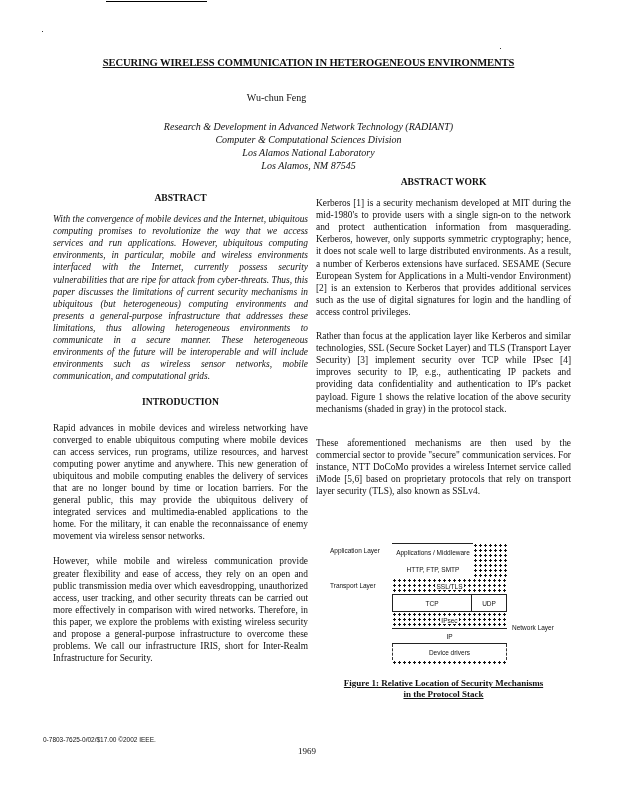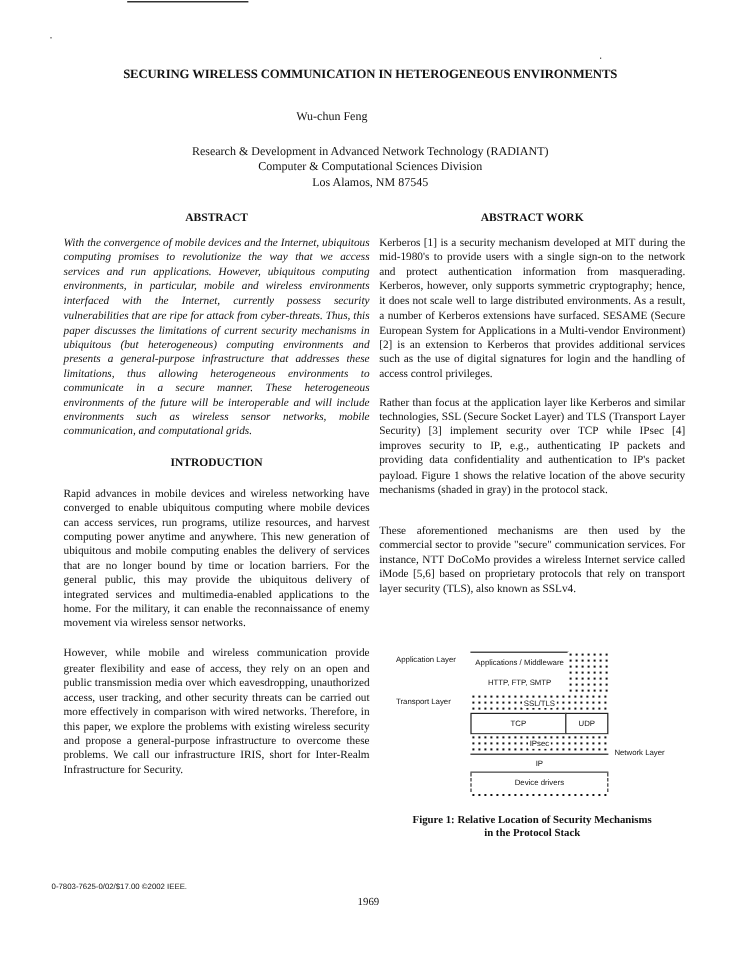--- a/index.html
+++ b/index.html
@@ -1,48 +1,49 @@
 <!DOCTYPE html>
 <html><head>
 <meta charset="utf-8">
 <style>
   html, body { margin:0; padding:0; background:#fff; }
   body { width:617px; height:795px; position:relative; overflow:hidden; font-family:"Liberation Serif", serif; color:#111; }
   .topline { position:absolute; left:106px; top:1px; width:101px; height:1px; background:#000; }
   .dot { position:absolute; width:1px; height:1px; background:#333; }
-  .title { position:absolute; left:0; width:617px; top:57px; text-align:center; font-weight:bold; font-size:10.6px; letter-spacing:-0.1px; }
+  .title { position:absolute; left:0; width:617px; top:57px; text-align:center; font-weight:bold; font-size:10.6px; letter-spacing:-0.1px;text-decoration:underline; }
   .author { position:absolute; left:0; width:553px; top:92px; text-align:center; font-size:10px; }
-  .affil { position:absolute; left:0; width:617px; top:120px; text-align:center; font-size:10px; line-height:13px; }
+  .affil { position:absolute; left:0; width:617px; top:120px; text-align:center; font-size:10px; line-height:13px;font-style:italic; }
   .col { position:absolute; font-size:9.4px; line-height:12.1px; text-align:justify; }
-  .left { left:53px; width:255px; }
+  .left { left:53px; width:255px;margin-top:16px; }
   .right { left:316px; width:255px; }
   .heading { text-align:center; font-weight:bold; font-size:9.6px; margin:0; }
   .abstract { font-style:italic; }
   p { margin:0; }
   .footer { position:absolute; left:43px; top:736px; font-family:"Liberation Sans", sans-serif; font-size:6.5px; }
   .pageno { position:absolute; left:298px; top:746px; font-size:9px; }
   .figure { position:absolute; left:330px; top:543px; width:240px; height:130px; font-family:"Liberation Sans", sans-serif; font-size:6.5px; }
   .fig-box { position:absolute; border:1px solid #222; box-sizing:border-box; display:flex; align-items:center; justify-content:center; background:#fff; }
   .dotted { background-color:#fff; background-image:radial-gradient(#111 1.1px, transparent 1.3px); background-size:5px 5px; }
   .lbl { position:absolute; white-space:nowrap; }
   .fig-label-inner { background:#fff; padding:0 1px; }
-  .caption { position:absolute; left:316px; top:678px; width:255px; text-align:center; font-weight:bold; font-size:9px; line-height:11px; }
+  .caption { position:absolute; left:316px; top:678px; width:255px; text-align:center; font-weight:bold; font-size:9px; line-height:11px;text-decoration:underline; }
 </style>
 </head>
 <body>
 
 <div class="topline"></div>
 <div class="dot" style="left:42px;top:31px;"></div>
 <div class="dot" style="left:500px;top:48px;"></div>
 
 <div class="title">SECURING WIRELESS COMMUNICATION IN HETEROGENEOUS ENVIRONMENTS</div>
 <div class="author">Wu-chun Feng</div>
 <div class="affil">
   <div>Research &amp; Development in Advanced Network Technology (RADIANT)</div>
   <div>Computer &amp; Computational Sciences Division</div>
+  <div>Los Alamos National Laboratory</div>
   <div>Los Alamos, NM  87545</div>
 </div>
 
 <div class="col left" style="top:176px;">
   <h2 class="heading">ABSTRACT</h2>
   <p class="abstract" style="margin-top:9px;">With the convergence of mobile devices and the Internet, ubiquitous computing promises to revolutionize the way that we access services and run applications.  However, ubiquitous computing environments, in particular, mobile and wireless environments interfaced with the Internet, currently possess security vulnerabilities that are ripe for attack from cyber-threats.  Thus, this paper discusses the limitations of current security mechanisms in ubiquitous (but heterogeneous) computing environments and presents a general-purpose infrastructure that addresses these limitations, thus allowing heterogeneous environments to communicate in a secure manner.  These heterogeneous environments of the future will be interoperable and will include environments such as wireless sensor networks, mobile communication, and computational grids.</p>
   <h2 class="heading" style="margin-top:14px;">INTRODUCTION</h2>
   <p style="margin-top:13px;">Rapid advances in mobile devices and wireless networking have converged to enable ubiquitous computing where mobile devices can access services, run programs, utilize resources, and harvest computing power anytime and anywhere. This new generation of ubiquitous and mobile computing enables the delivery of services that are no longer bound by time or location barriers.  For the general public, this may provide the ubiquitous delivery of integrated services and multimedia-enabled applications to the home.  For the military, it can enable the reconnaissance of enemy movement via wireless sensor networks.</p>
   <p style="margin-top:13px;">However, while mobile and wireless communication provide greater flexibility and ease of access, they rely on an open and public transmission media over which eavesdropping, unauthorized access, user tracking, and other security threats can be carried out more effectively in comparison with wired networks.  Therefore, in this paper, we explore the problems with existing wireless security and propose a general-purpose infrastructure to overcome these problems.  We call our infrastructure IRIS, short for Inter-Realm Infrastructure for Security.</p>
 </div>

